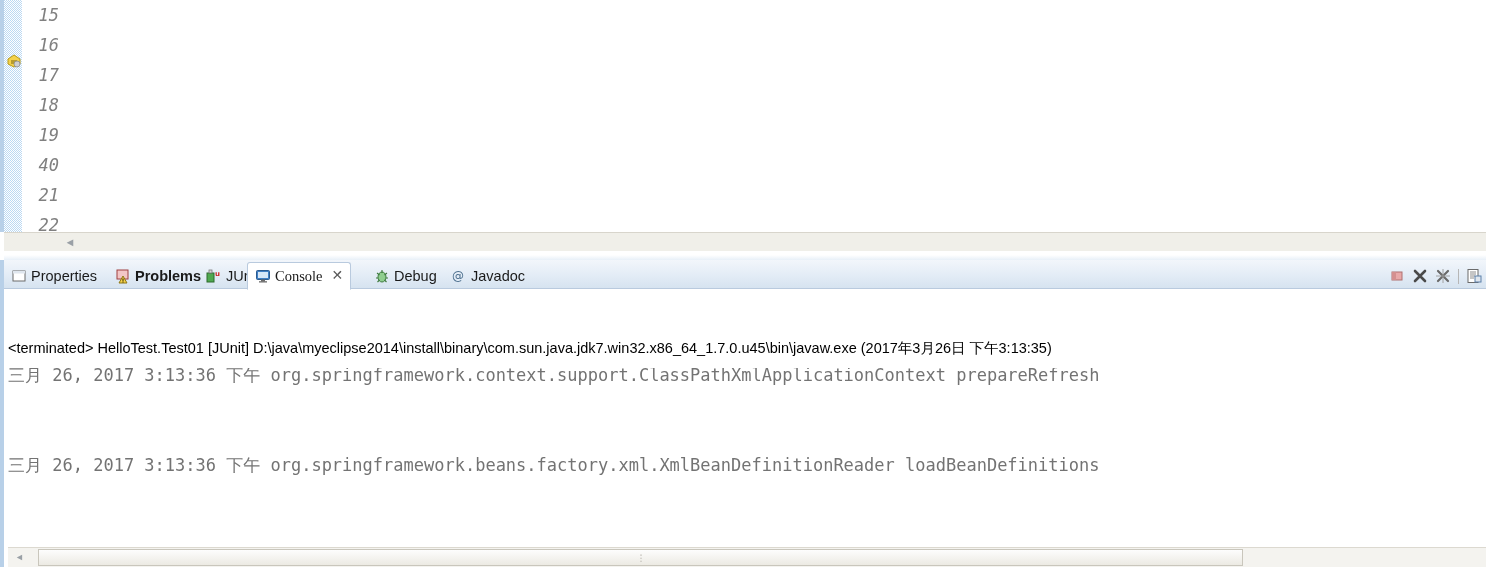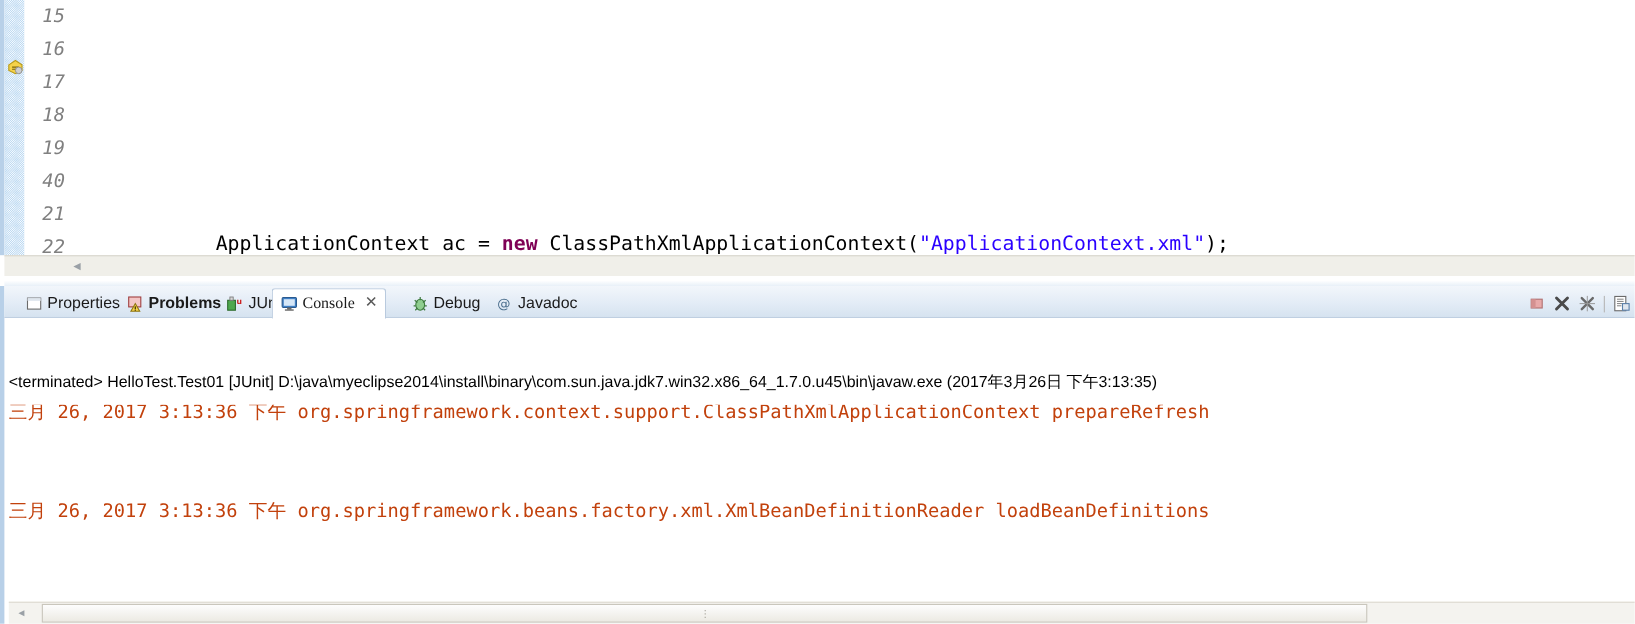--- a/index.html
+++ b/index.html
@@ -222,21 +222,21 @@
     left: 4px;
     top: 48px;
     width: 1478px;
     height: 495px;
     overflow: hidden;
     font-family: "DejaVu Sans Mono", monospace;
     font-size: 17px;
     line-height: 30px;
     white-space: pre;
   }
-  .out-err { color: #c2410c; }
+  .out-err { color: #737373; }
   #console-output .oline { height: 30px; }
 
   #console-hscroll {
     position: absolute;
     left: 4px;
     bottom: 0px;
     width: 1478px;
     height: 20px;
     background: #f4f3ef;
     border-top: 1px solid #dcd9d0;
@@ -299,21 +299,20 @@
     <div class="ln">19</div>
     <div class="ln">40</div>
     <div class="ln">21</div>
     <div class="ln">22</div>
   </div>
 
   <div id="editor-code">
     <div class="cl"></div>
     <div class="cl"></div>
 
-    <div class="cl"><span>            </span><span>ApplicationContext</span> <span class="warn-underline">ac</span><span> = </span><span class="kw">new</span><span> ClassPathXmlApplicationContext(</span><span class="str">"ApplicationContext.xml"</span><span>);</span></div>
 
     
 
     
 
     
 
     
 
     
@@ -325,21 +324,21 @@
 </div>
 
 <div id="sash">
   <div id="sash-inner"></div>
 </div>
 
 <div id="console-view">
 
   <div id="tabbar">
 
-    <div class="tab" style="left:12px;justify-content:space-between;">
+    <div class="tab" style="left:0;justify-content:space-between;">
       <span class="tab-icon">
         <svg width="16" height="16" viewBox="0 0 16 16">
           <rect x="2" y="3" width="12" height="10" fill="#ffffff" stroke="#6b6b6b" stroke-width="1"></rect>
           <rect x="2" y="3" width="12" height="2.5" fill="#dfe6ee" stroke="none"></rect>
         </svg>
       </span>
       <span>Properties</span>
     </div>
 
     <div class="tab" style="left:104px;font-weight:bold;">

